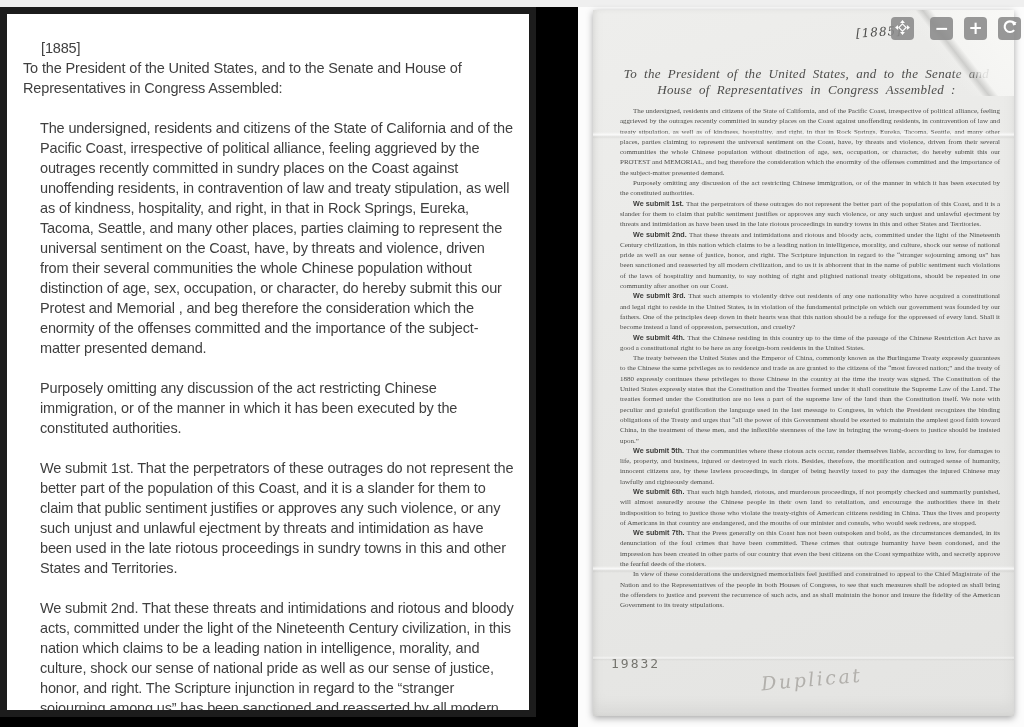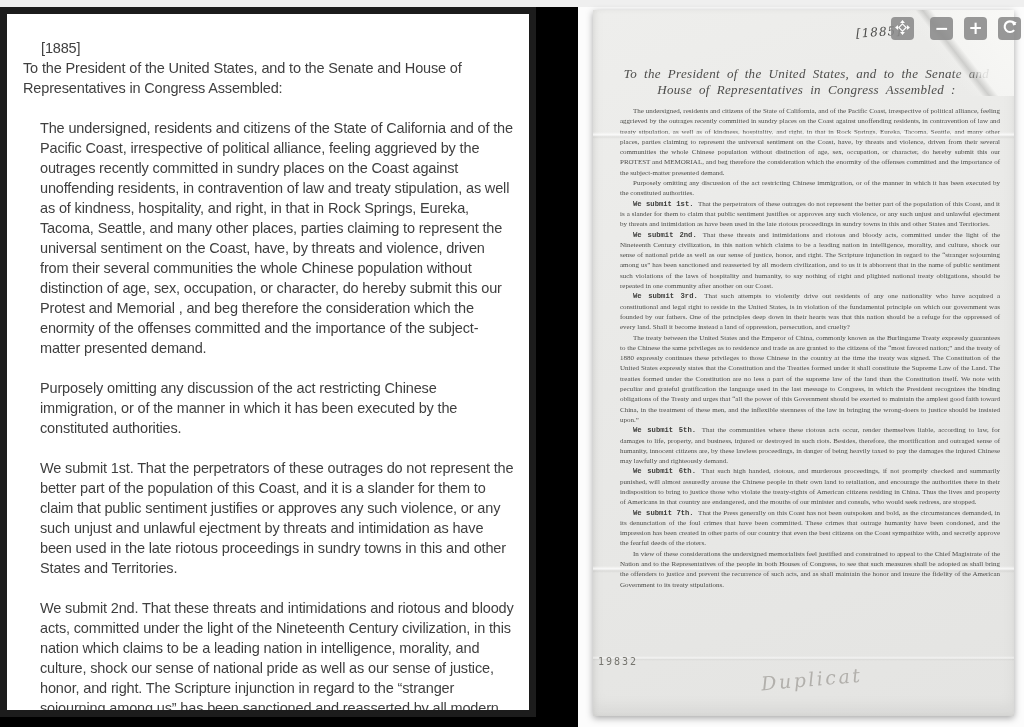--- a/index.html
+++ b/index.html
@@ -42,23 +42,23 @@
     transform:rotate(-4deg);letter-spacing:1px;
   }
   #scan-heading{
     margin:56px 18px 0 24px;text-align:center;
     font-family:"Liberation Serif",serif;font-style:italic;
     font-size:13px;line-height:15.5px;color:#4d4d4b;word-spacing:3.5px;letter-spacing:0.3px;
   }
   #scan-body{margin:9px 14px 0 27px;text-align:justify;
     font-family:"Liberation Serif",serif;font-size:7px;line-height:10.3px;color:#4b4b48;}
   .spara{margin:0;text-indent:13px;}
-  .spara .lead{font-family:Liberation Mono, monospace;font-weight:bold;font-size:7.2px;color:#3c3c3a;}
-  #footer-number{position:absolute;left:5px;top:646px;font-family:"DejaVu Sans Mono",monospace;
-    font-size:10px;letter-spacing:2px;color:#76756f;}
+  .spara .lead{font-family:Liberation Sans, sans-serif;font-weight:bold;font-size:7.2px;color:#3c3c3a;}
+  #footer-number{position:absolute;left:18px;top:646px;font-family:"DejaVu Sans Mono",monospace;
+    font-size:13px;letter-spacing:2px;color:#76756f;}
   #handwritten-note{position:absolute;left:168px;top:658px;
     font-family:"DejaVu Serif",serif;font-style:italic;font-size:19px;color:#b2b0ac;
     transform:rotate(-5deg);letter-spacing:2.5px;}
 
   
   .tool-btn{
     position:absolute;top:10px;width:23px;height:23px;border:none;padding:0;border-radius:4px;
     background:rgba(138,138,138,0.88);color:#fff;display:flex;align-items:center;justify-content:center;
     cursor:pointer;z-index:5;
   }
@@ -91,20 +91,21 @@
       <div id="crease-2" class="crease"></div>
       <div id="crease-3" class="crease"></div>
       <div id="scan-annotation">[1885]</div>
       <div id="scan-heading">To the President of the United States, and to the Senate and House of Representatives in Congress Assembled :</div>
       <div id="scan-body">
           <p class="spara">The undersigned, residents and citizens of the State of California, and of the Pacific Coast, irrespective of political alliance, feeling aggrieved by the outrages recently committed in sundry places on the Coast against unoffending residents, in contravention of law and treaty stipulation, as well as of kindness, hospitality, and right, in that in Rock Springs, Eureka, Tacoma, Seattle, and many other places, parties claiming to represent the universal sentiment on the Coast, have, by threats and violence, driven from their several communities the whole Chinese population without distinction of age, sex, occupation, or character, do hereby submit this our PROTEST and MEMORIAL, and beg therefore the consideration which the enormity of the offenses committed and the importance of the subject-matter presented demand.</p>
           <p class="spara">Purposely omitting any discussion of the act restricting Chinese immigration, or of the manner in which it has been executed by the constituted authorities.</p>
           <p class="spara"><b class="lead">We submit 1st.  </b>That the perpetrators of these outrages do not represent the better part of the population of this Coast, and it is a slander for them to claim that public sentiment justifies or approves any such violence, or any such unjust and unlawful ejectment by threats and intimidation as have been used in the late riotous proceedings in sundry towns in this and other States and Territories.</p>
           <p class="spara"><b class="lead">We submit 2nd.  </b>That these threats and intimidations and riotous and bloody acts, committed under the light of the Nineteenth Century civilization, in this nation which claims to be a leading nation in intelligence, morality, and culture, shock our sense of national pride as well as our sense of justice, honor, and right. The Scripture injunction in regard to the “stranger sojourning among us” has been sanctioned and reasserted by all modern civilization, and to us it is abhorrent that in the name of public sentiment such violations of the laws of hospitality and humanity, to say nothing of right and plighted national treaty obligations, should be repeated in one community after another on our Coast.</p>
           <p class="spara"><b class="lead">We submit 3rd.  </b>That such attempts to violently drive out residents of any one nationality who have acquired a constitutional and legal right to reside in the United States, is in violation of the fundamental principle on which our government was founded by our fathers. One of the principles deep down in their hearts was that this nation should be a refuge for the oppressed of every land. Shall it become instead a land of oppression, persecution, and cruelty?</p>
+          <p class="spara"><b class="lead">We submit 4th.  </b>That the Chinese residing in this country up to the time of the passage of the Chinese Restriction Act have as good a constitutional right to be here as any foreign-born residents in the United States.</p>
           <p class="spara">The treaty between the United States and the Emperor of China, commonly known as the Burlingame Treaty expressly guarantees to the Chinese the same privileges as to residence and trade as are granted to the citizens of the “most favored nation;” and the treaty of 1880 expressly continues these privileges to those Chinese in the country at the time the treaty was signed. The Constitution of the United States expressly states that the Constitution and the Treaties formed under it shall constitute the Supreme Law of the Land. The treaties formed under the Constitution are no less a part of the supreme law of the land than the Constitution itself. We note with peculiar and grateful gratification the language used in the last message to Congress, in which the President recognizes the binding obligations of the Treaty and urges that “all the power of this Government should be exerted to maintain the amplest good faith toward China, in the treatment of these men, and the inflexible sternness of the law in bringing the wrong-doers to justice should be insisted upon.”</p>
           <p class="spara"><b class="lead">We submit 5th.  </b>That the communities where these riotous acts occur, render themselves liable, according to law, for damages to life, property, and business, injured or destroyed in such riots. Besides, therefore, the mortification and outraged sense of humanity, innocent citizens are, by these lawless proceedings, in danger of being heavily taxed to pay the damages the injured Chinese may lawfully and righteously demand.</p>
           <p class="spara"><b class="lead">We submit 6th.  </b>That such high handed, riotous, and murderous proceedings, if not promptly checked and summarily punished, will almost assuredly arouse the Chinese people in their own land to retaliation, and encourage the authorities there in their indisposition to bring to justice those who violate the treaty-rights of American citizens residing in China. Thus the lives and property of Americans in that country are endangered, and the mouths of our minister and consuls, who would seek redress, are stopped.</p>
           <p class="spara"><b class="lead">We submit 7th.  </b>That the Press generally on this Coast has not been outspoken and bold, as the circumstances demanded, in its denunciation of the foul crimes that have been committed. These crimes that outrage humanity have been condoned, and the impression has been created in other parts of our country that even the best citizens on the Coast sympathize with, and secretly approve the fearful deeds of the rioters.</p>
           <p class="spara">In view of these considerations the undersigned memorialists feel justified and constrained to appeal to the Chief Magistrate of the Nation and to the Representatives of the people in both Houses of Congress, to see that such measures shall be adopted as shall bring the offenders to justice and prevent the recurrence of such acts, and as shall maintain the honor and insure the fidelity of the American Government to its treaty stipulations.</p>
         </div>
       <div id="footer-number">19832</div>
       <div id="handwritten-note">Duplicat</div>
     </div>
 

